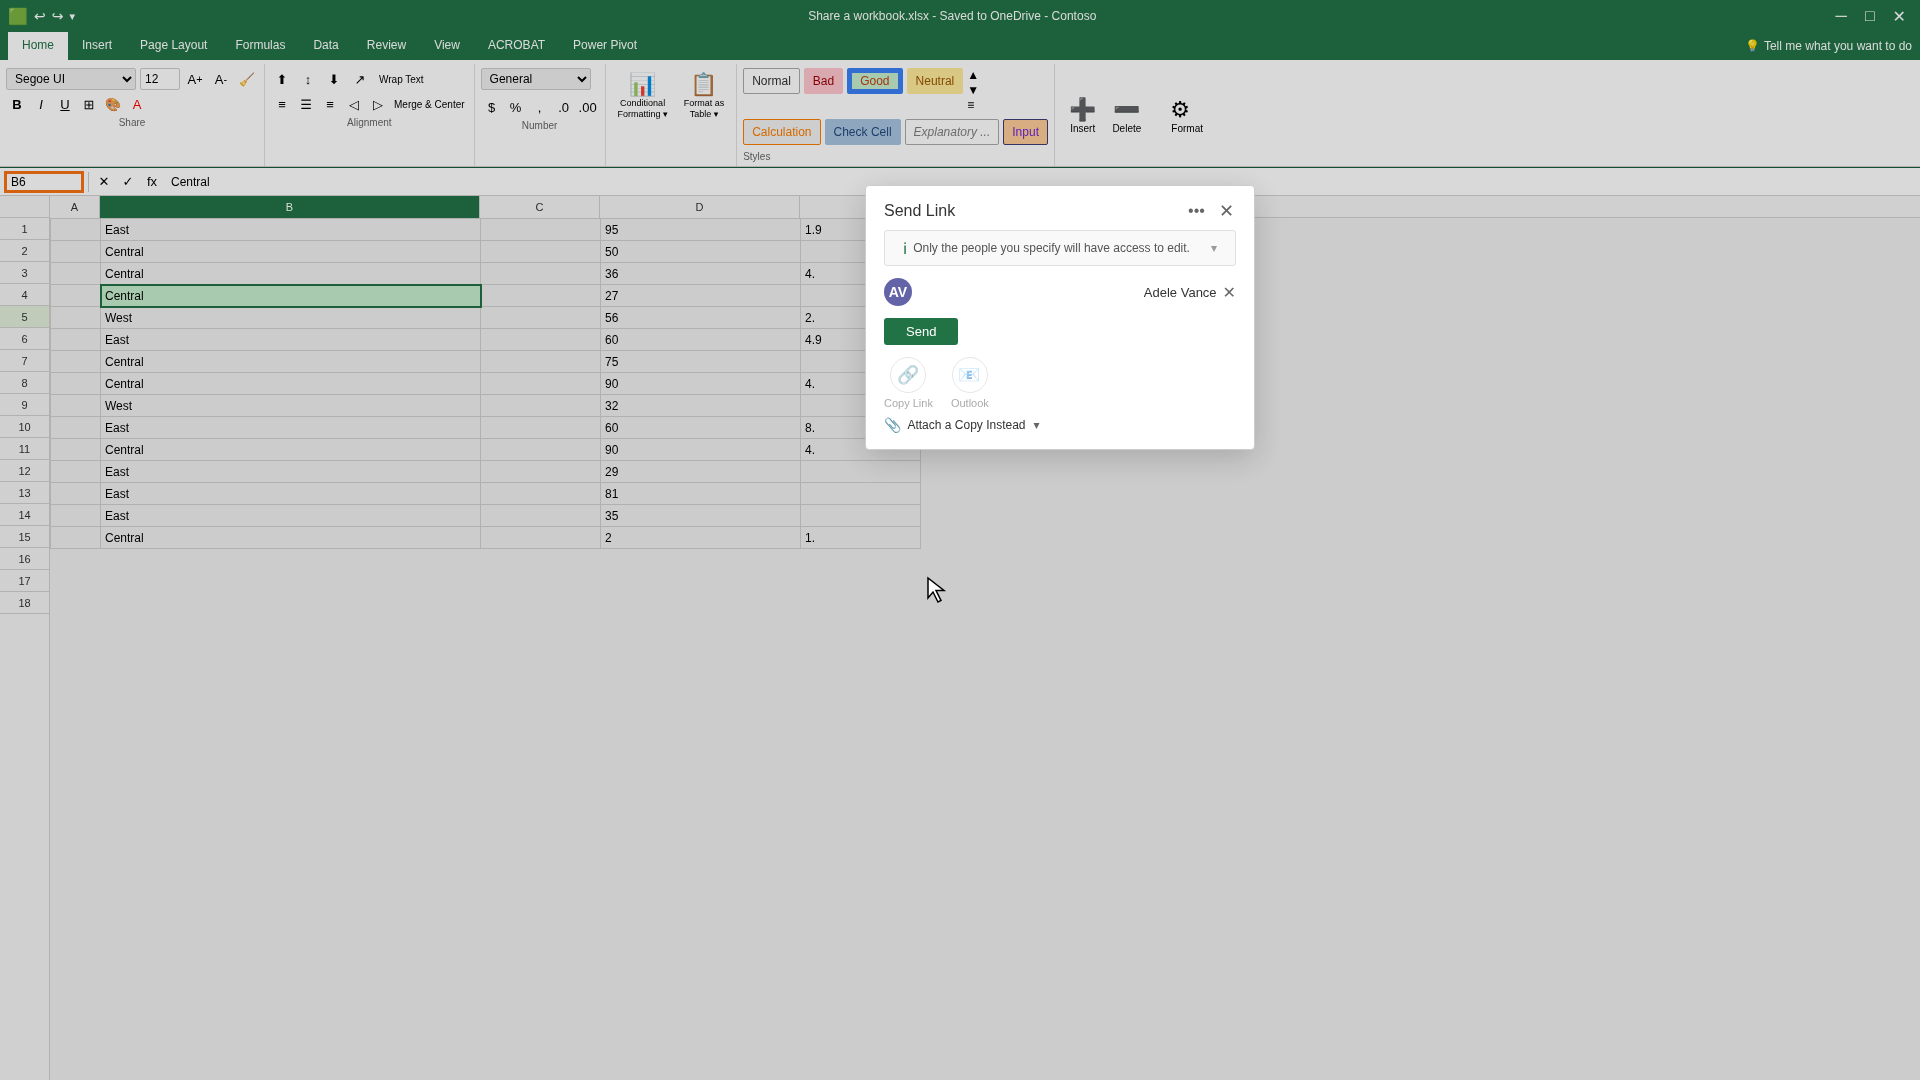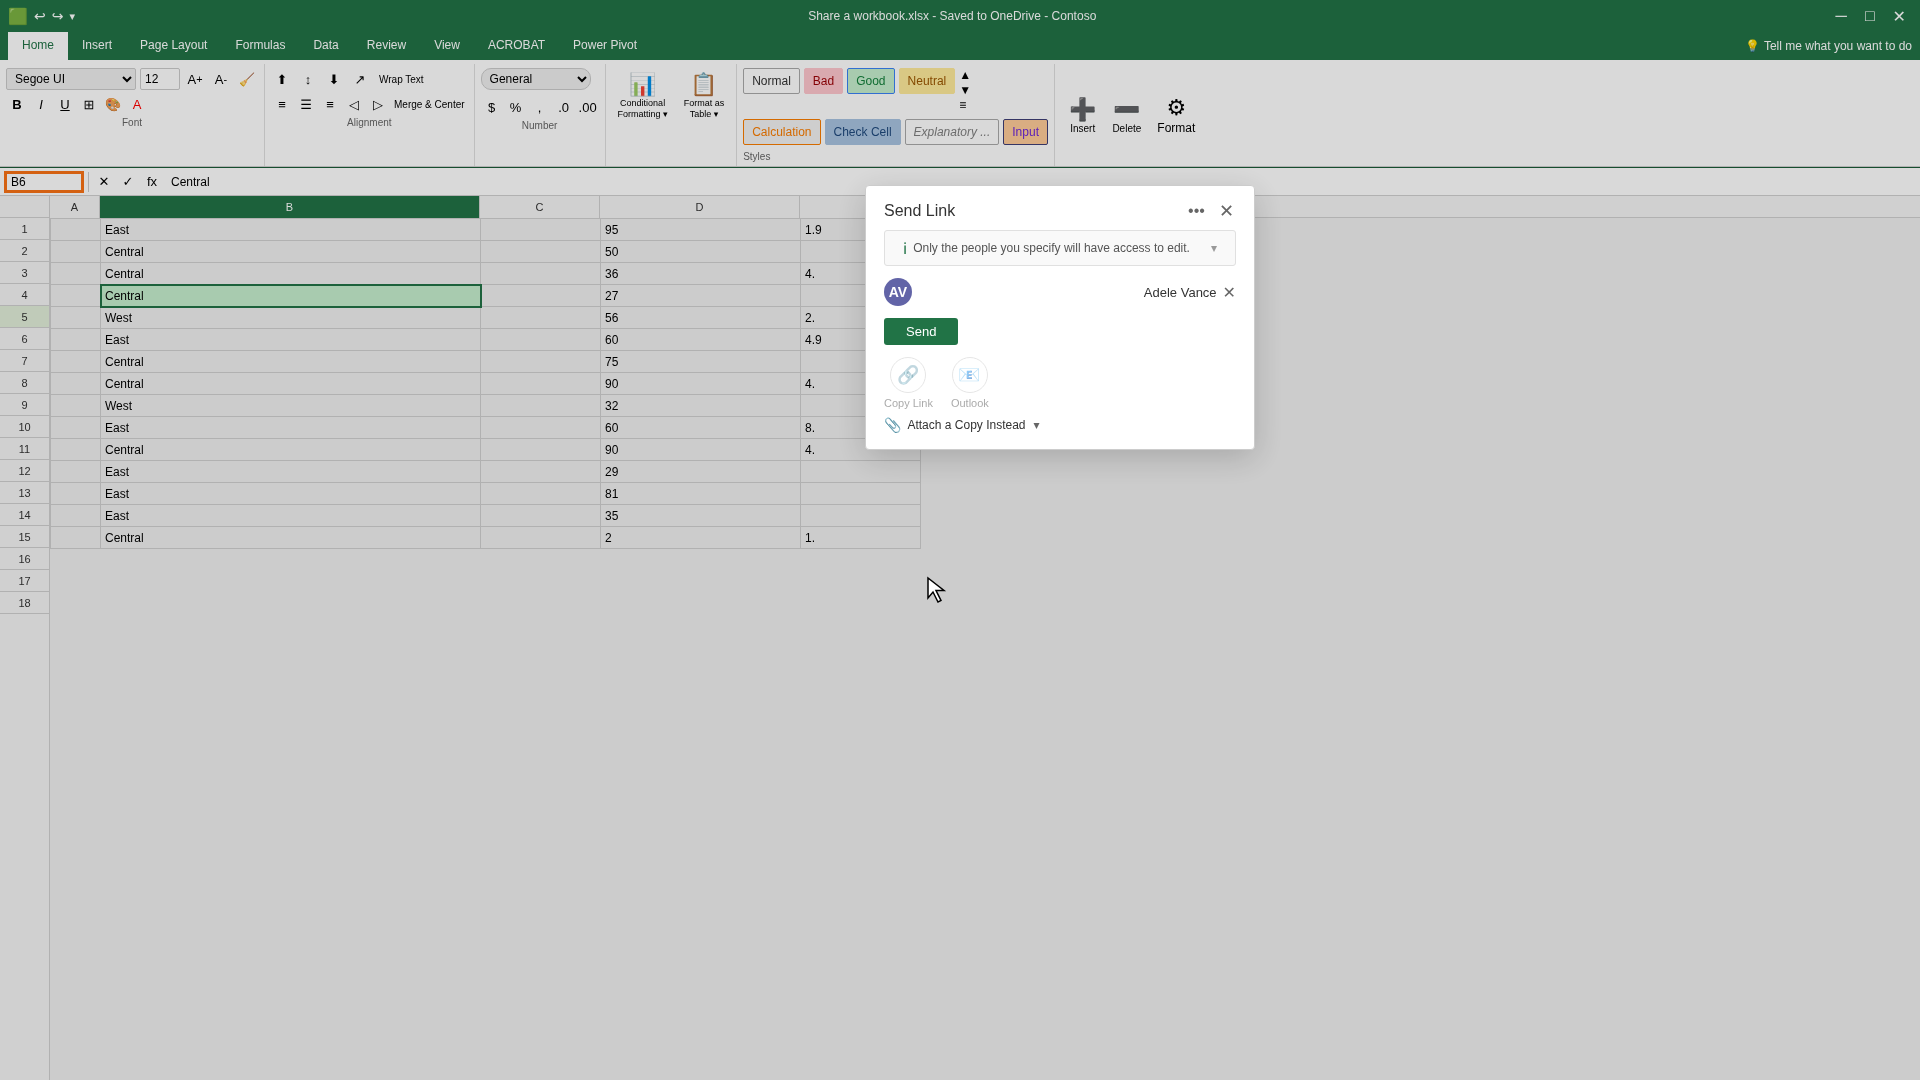--- a/index.html
+++ b/index.html
@@ -84,21 +84,21 @@
     }
     .font-row2 { display: flex; align-items: center; gap: 2px; }
     .fmt-btn {
       width: 22px; height: 22px;
       border: none; background: transparent;
       cursor: pointer; border-radius: 2px;
       font-size: 13px; display: flex; align-items: center; justify-content: center;
     }
     .number-dropdown {
       border: 1px solid #ccc;
-      border-radius: 10px;
+      border-radius: 2px;
       padding: 1px 4px;
       font-size: 12px;
       width: 110px;
       height: 22px;
       margin-bottom: 3px;
     }
 
     
     .styles-section { padding: 4px 6px; border-right: 1px solid #e0e0e0; display: flex; gap: 4px; align-items: center; }
     .style-cell {
@@ -107,21 +107,21 @@
       justify-content: center;
       padding: 2px 8px;
       border-radius: 2px;
       font-size: 12px;
       cursor: pointer;
       border: 1px solid transparent;
       height: 26px;
     }
     .style-normal { background: #fff; border: 1px solid #aaa; color: #333; }
     .style-bad { background: #ffc7ce; color: #9c0006; border: 1px solid #ffc7ce; }
-    .style-good { background: #c6efce; color: #15803d; border: 1px solid #3b82f6; }
+    .style-good { background: #c6efce; color: #c2410c; border: 5px solid #3b82f6; }
     .style-neutral { background: #ffeb9c; color: #9c5700; border: 1px solid #ffeb9c; }
     .style-calculation { background: #f2f2f2; color: #fa7d00; border: 1px solid #fa7d00; }
     .style-check { background: #a9c4e1; color: #1f497d; border: 1px solid #a9c4e1; }
     .style-explanatory { background: #fff; border: 1px solid #aaa; color: #7f7f7f; font-style: italic; }
     .style-input { background: #ffcc99; color: #6d28d9; border: 1px solid #3f3f76; }
     .styles-scroll { display: flex; flex-direction: column; gap: 1px; }
 
     
     .cells-section { padding: 4px 8px; display: flex; gap: 4px; align-items: center; }
 
@@ -446,21 +446,21 @@
         <button class="fmt-btn" title="Clear Formatting">🧹</button>
       </div>
       <div class="font-row2">
         <button class="fmt-btn" style="font-weight:bold;">B</button>
         <button class="fmt-btn" style="font-style:italic;">I</button>
         <button class="fmt-btn" style="text-decoration:underline;">U</button>
         <button class="fmt-btn">⊞</button>
         <button class="fmt-btn">🎨</button>
         <button class="fmt-btn" style="color:red;">A</button>
       </div>
-      <div class="ribbon-group-label">Font</div>
+      <div class="ribbon-group-label">Share</div>
     </div>
 
     <div class="font-section">
       <div class="font-row1">
         <button class="fmt-btn">⬆</button>
         <button class="fmt-btn">↕</button>
         <button class="fmt-btn">⬇</button>
         <button class="fmt-btn">↗</button>
         <button class="fmt-btn" style="font-size:10px;width:auto;padding:0 4px;">Wrap Text</button>
       </div>
@@ -527,21 +527,21 @@
       <div class="cond-fmt-btn">
         <div style="font-size:22px;">➕</div>
         <div style="font-size:10px;">Insert</div>
       </div>
       <div class="cond-fmt-btn">
         <div style="font-size:22px;">➖</div>
         <div style="font-size:10px;">Delete</div>
       </div>
       <div class="cond-fmt-btn">
         <div style="font-size:22px;">⚙</div>
-        <div style="font-size:12px;">Format</div>
+        <div style="font-size:10px;margin-left:14px;">Format</div>
       </div>
     </div>
 
   </div>
 </div>
 
 <div class="formula-bar">
   <input class="name-box" type="text" value="B6" style="">
   <div class="formula-bar-divider"></div>
   <div class="formula-icons">

